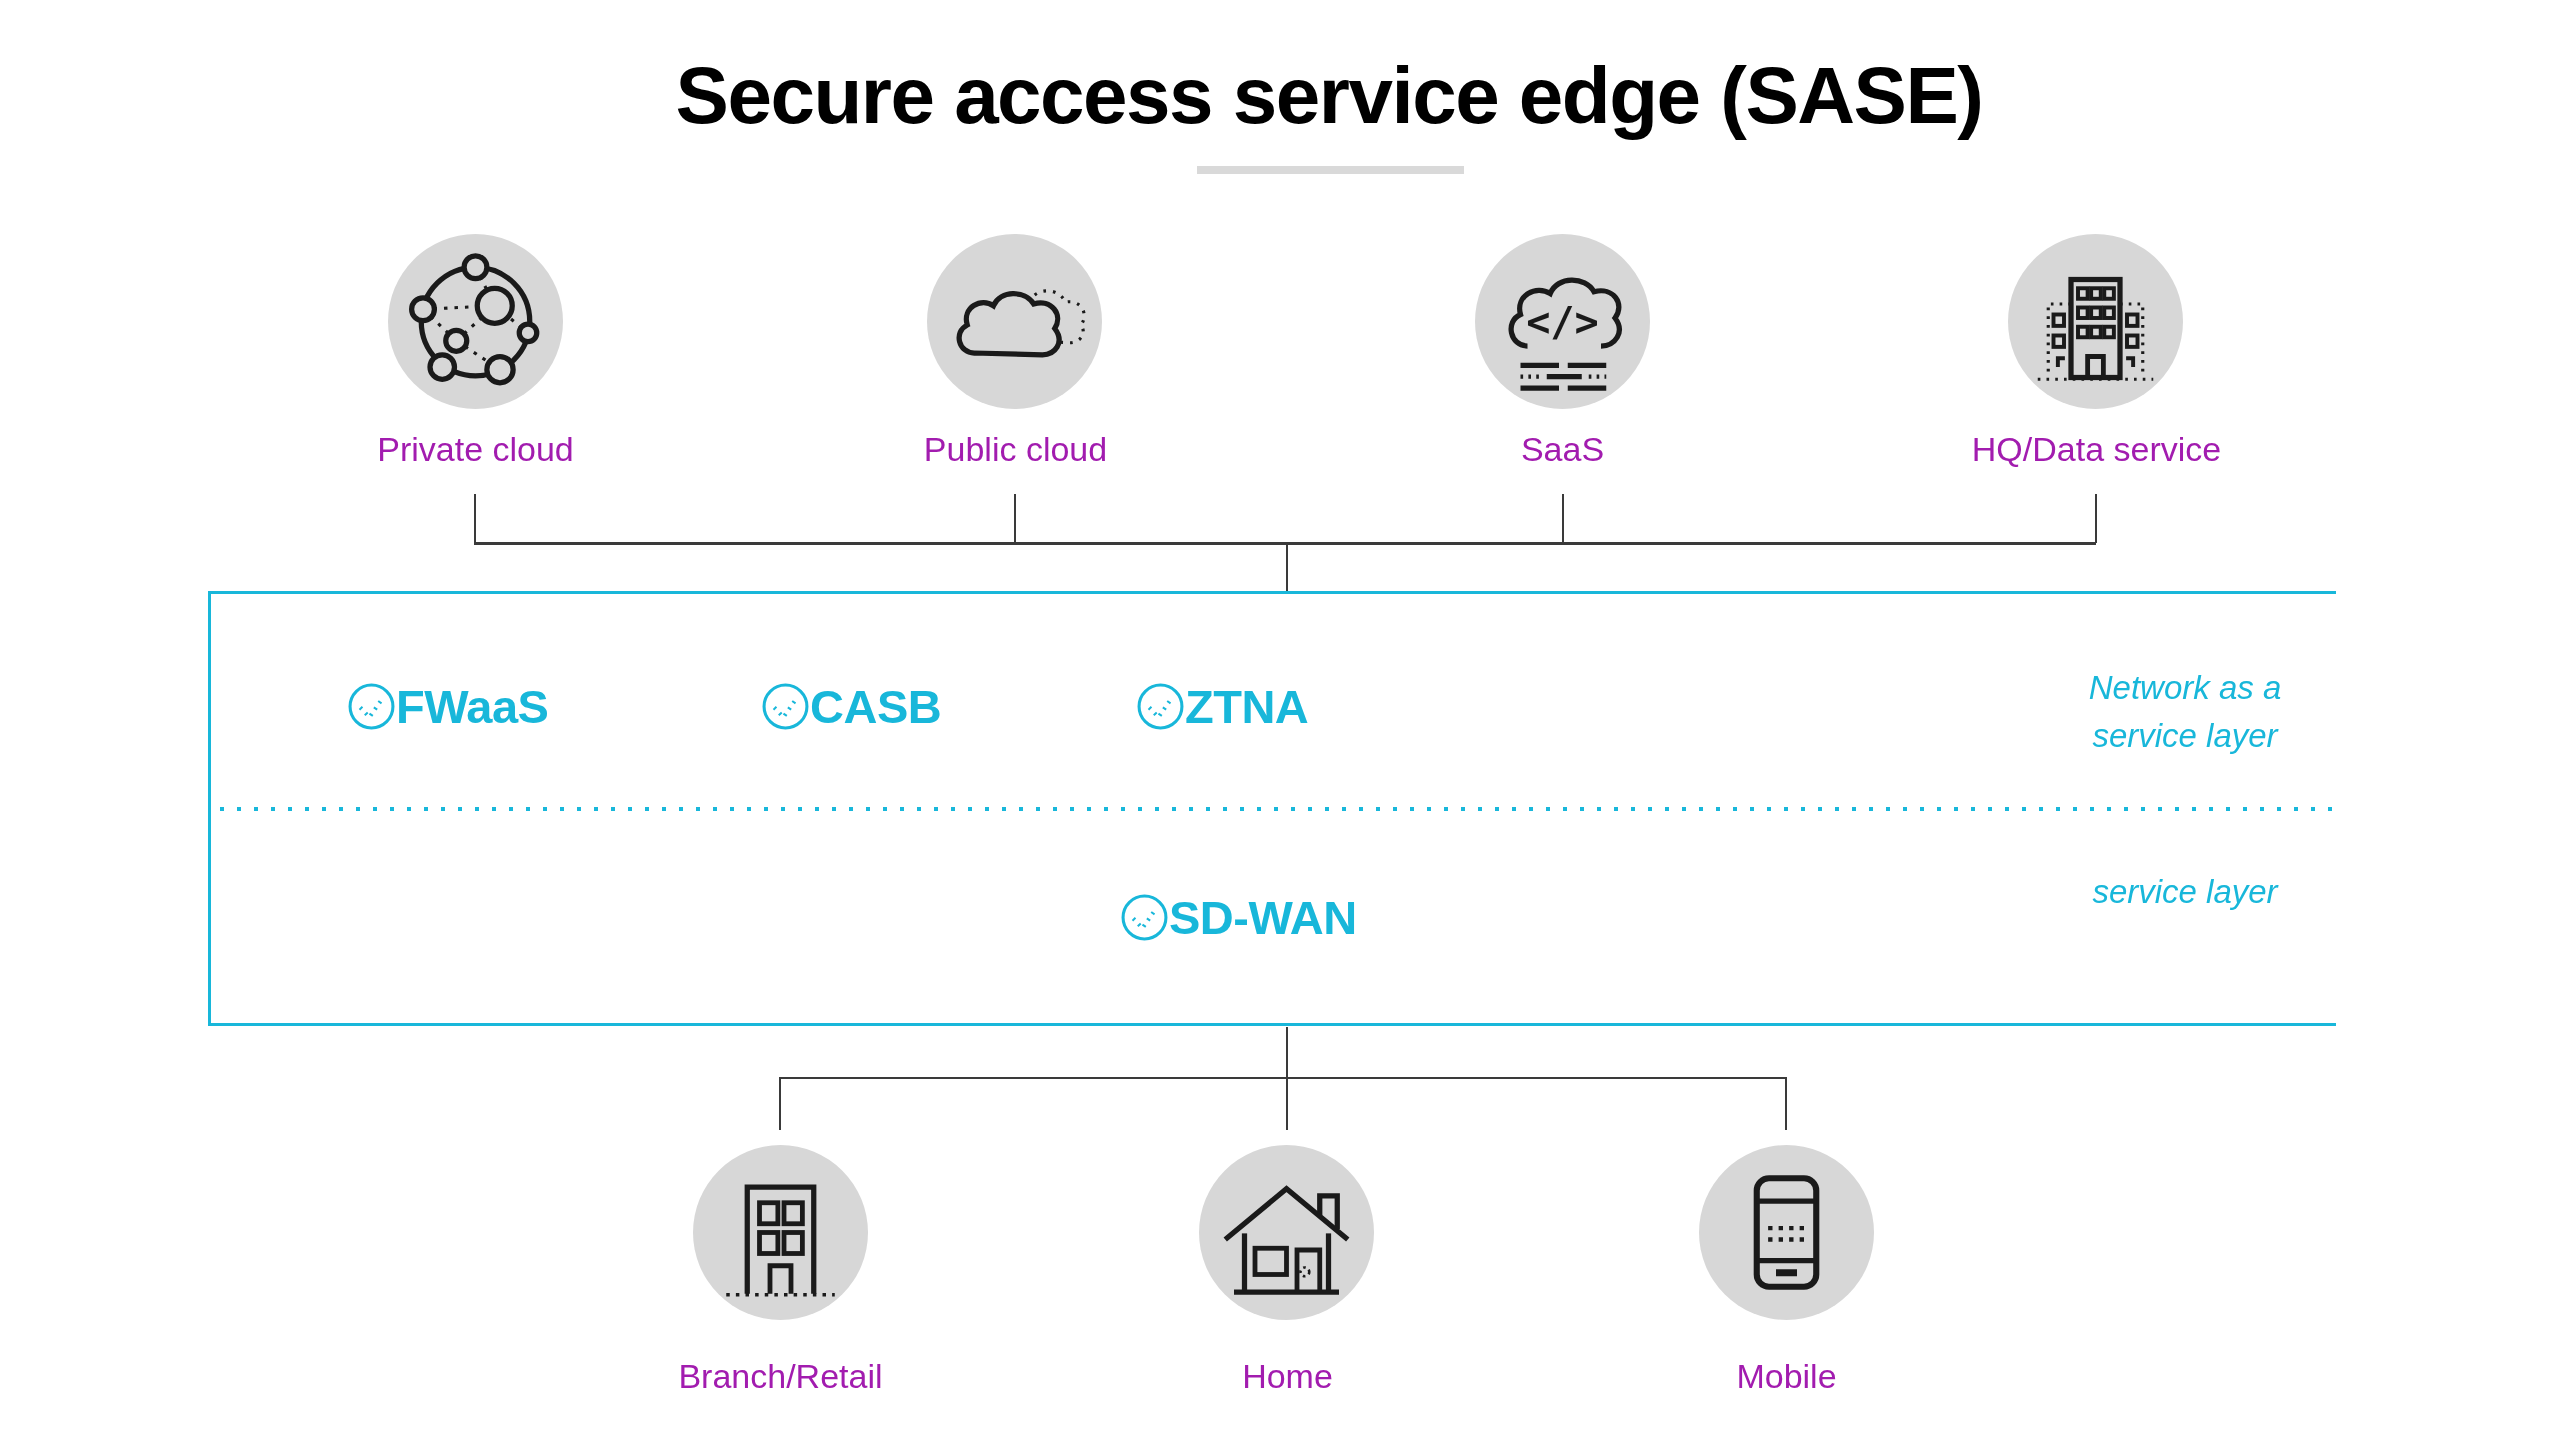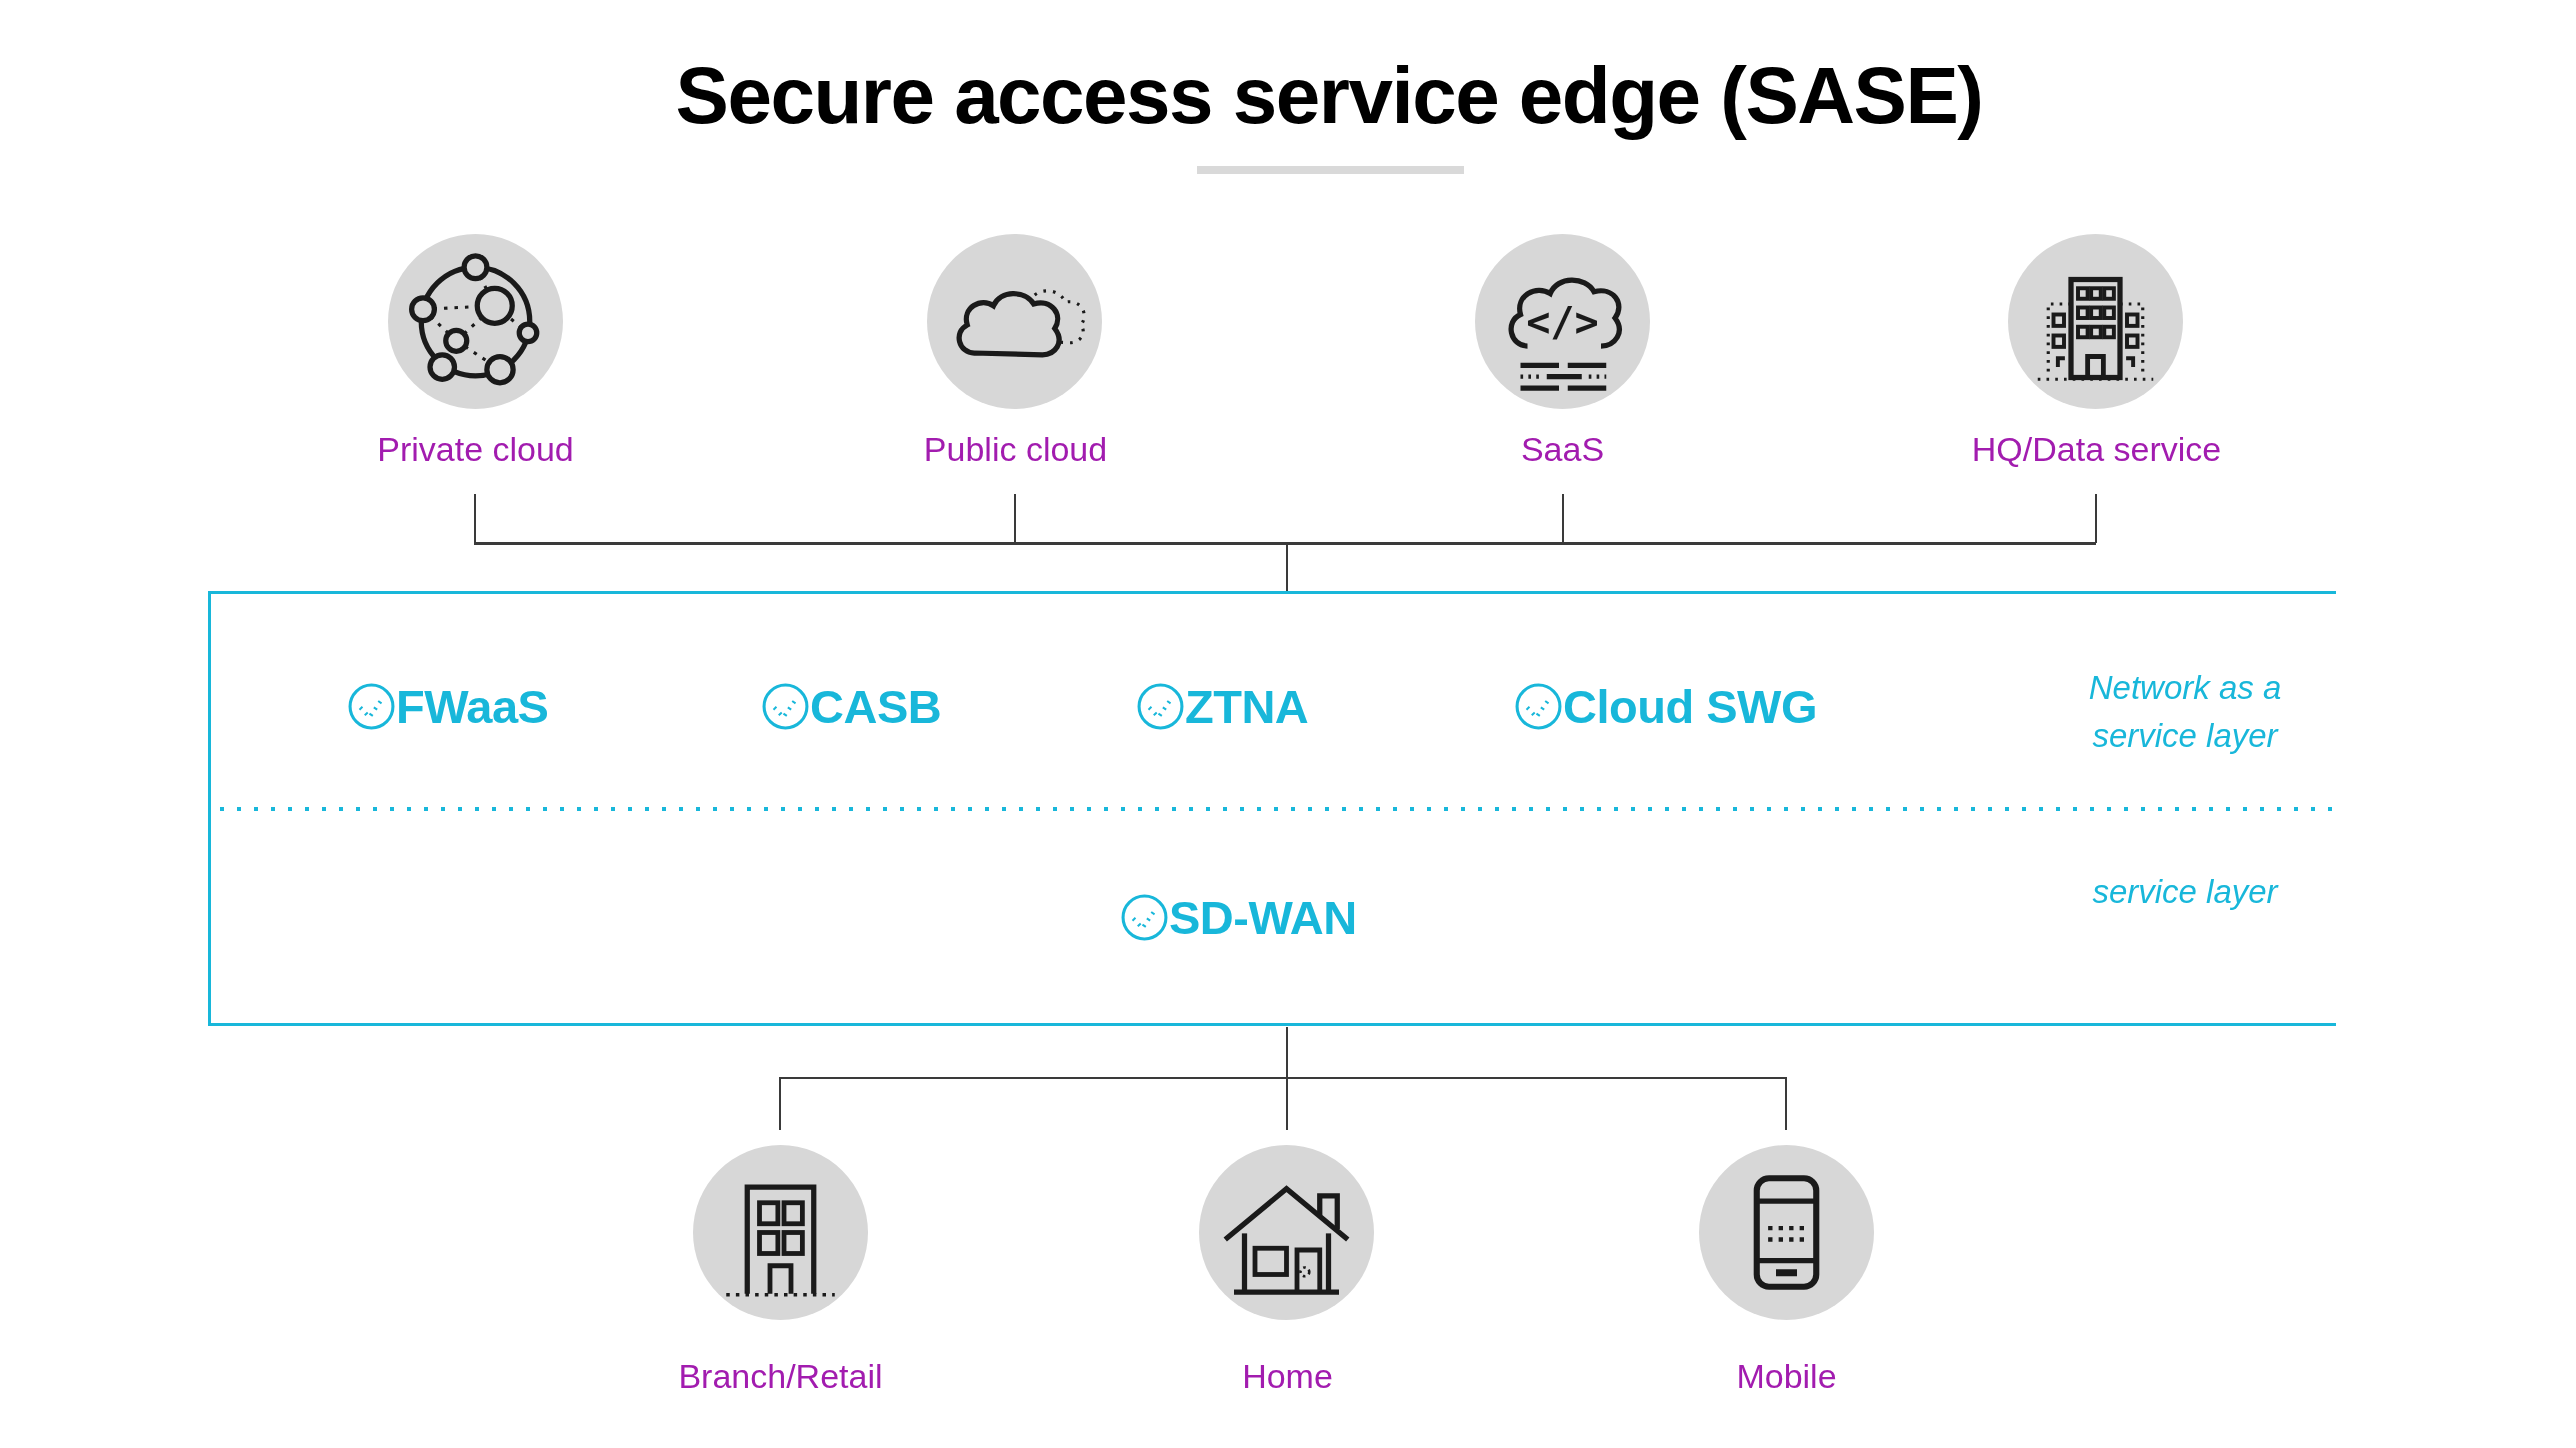--- a/index.html
+++ b/index.html
@@ -141,27 +141,20 @@
     </svg>
     <span class="svc-label">CASB</span>
   </div>
   <div class="svc" style="left:1136px;top:682px">
     <svg width="49" height="49" viewBox="0 0 96 96">
       <circle cx="48" cy="48" r="42" fill="none" stroke="var(--accent,#18b7da)" stroke-width="6"></circle>
       <polyline points="26,50 44,69 71,30" fill="none" stroke="var(--accent,#18b7da)" stroke-width="8" stroke-dasharray="4 11"></polyline>
     </svg>
     <span class="svc-label">ZTNA</span>
   </div>
-  <div class="svc" style="left:1514px;top:682px">
-    <svg width="49" height="49" viewBox="0 0 96 96">
-      <circle cx="48" cy="48" r="42" fill="none" stroke="var(--accent,#18b7da)" stroke-width="6"></circle>
-      <polyline points="26,50 44,69 71,30" fill="none" stroke="var(--accent,#18b7da)" stroke-width="8" stroke-dasharray="4 11"></polyline>
-    </svg>
-    <span class="svc-label">Cloud SWG</span>
-  </div>
 
   <div class="layer-label" style="left:1953px;top:664px">
     <div>Network as a</div>
     <div>service layer</div>
   </div>
 
   <div class="divider"></div>
 
   <div class="svc" style="left:1120px;top:893px">
     <svg width="49" height="49" viewBox="0 0 96 96">

